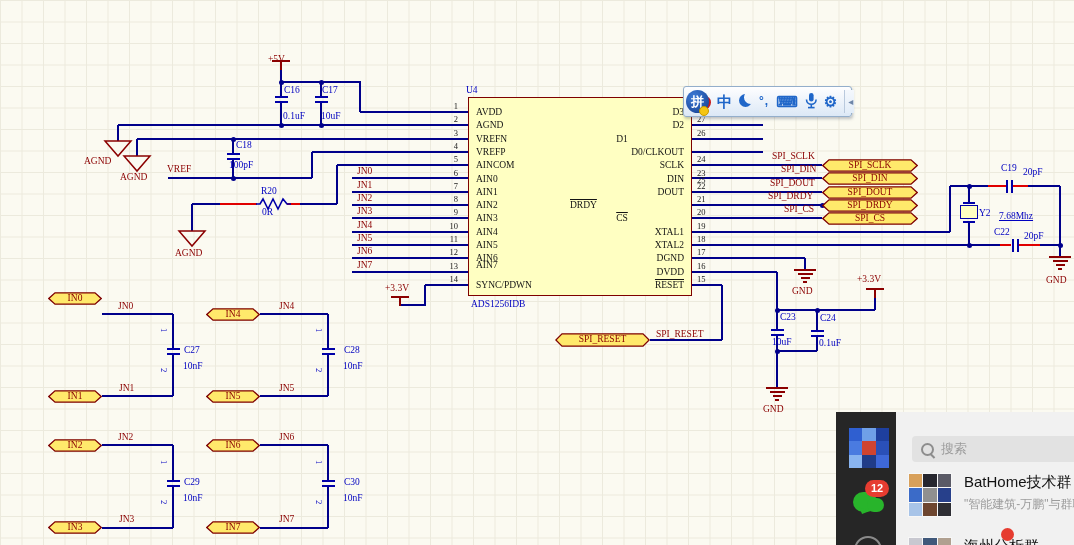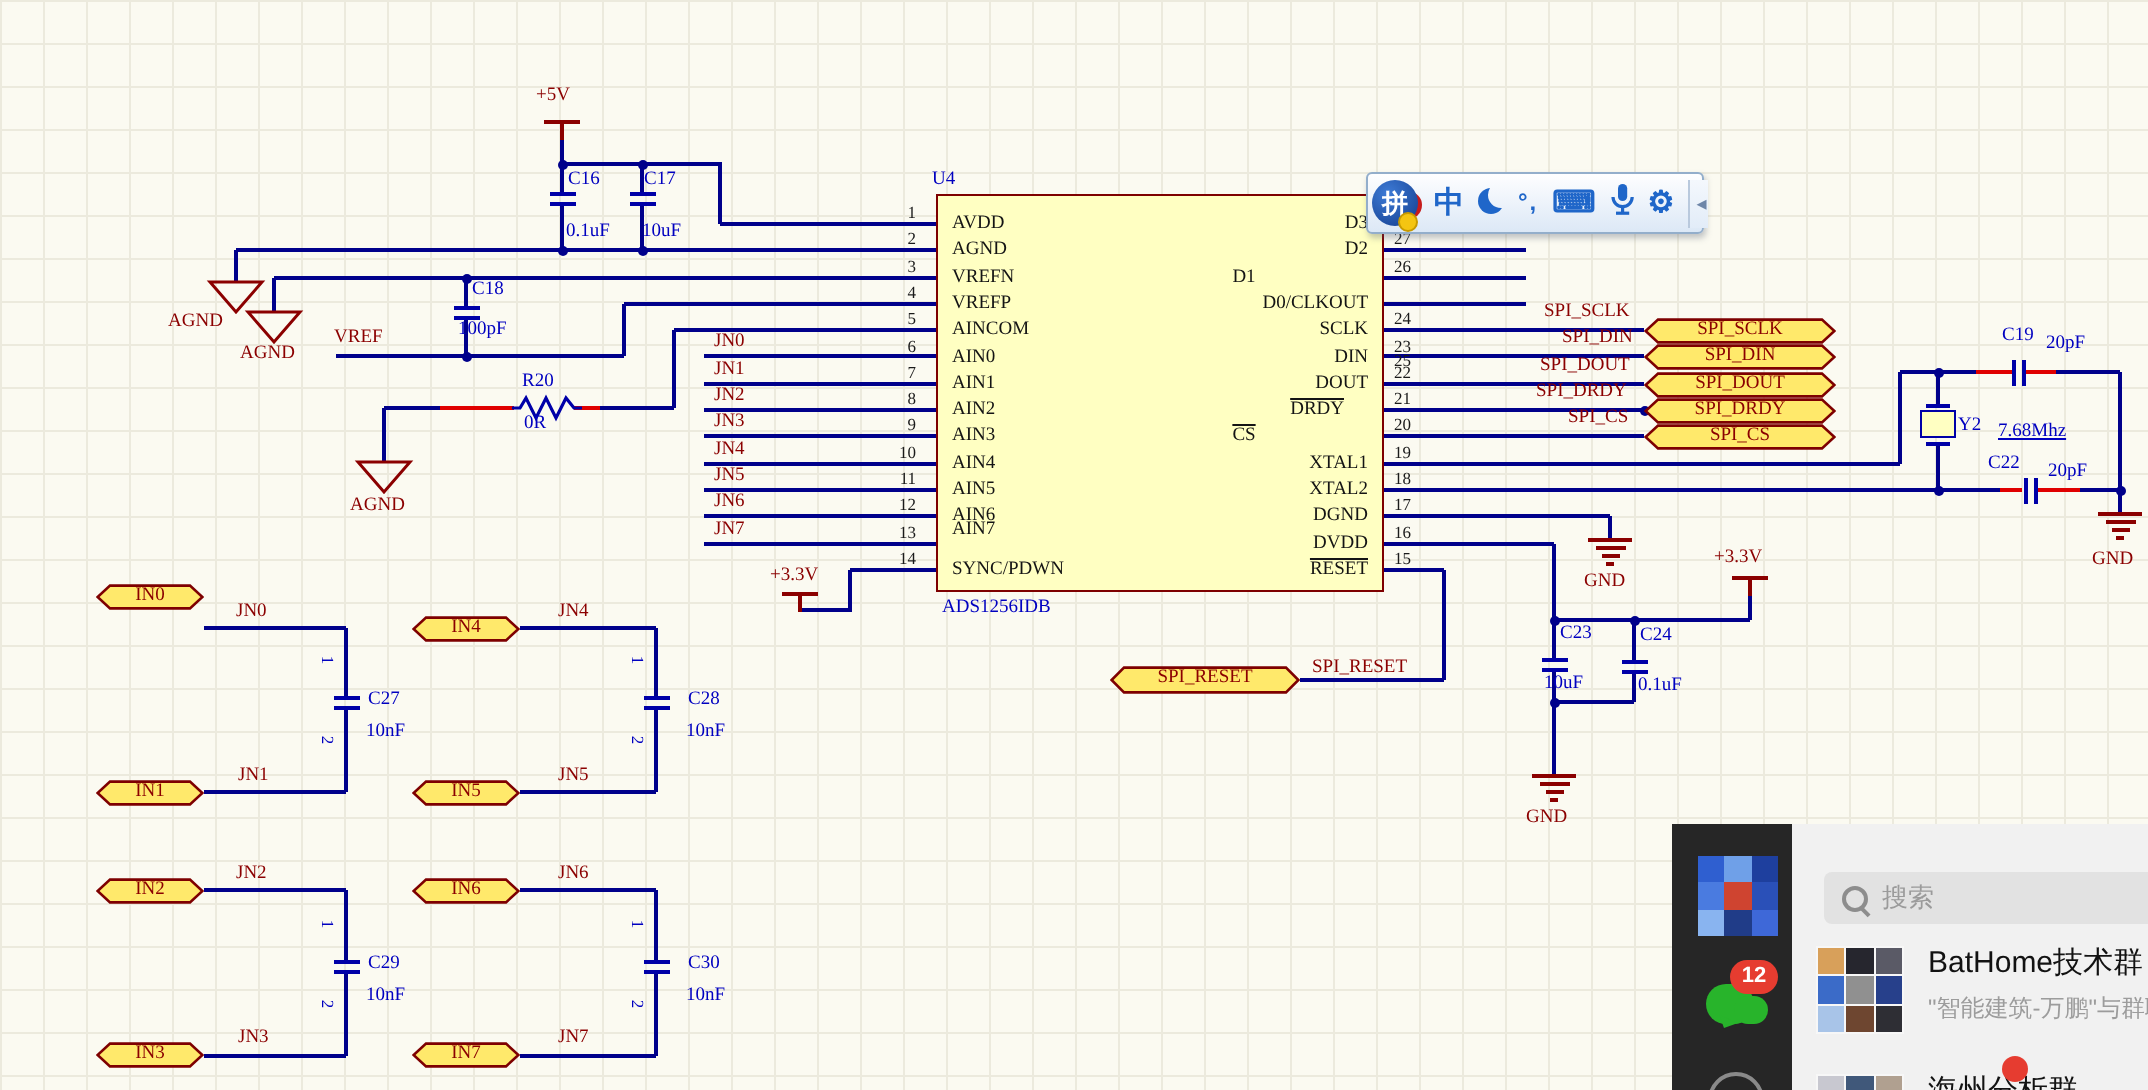--- a/index.html
+++ b/index.html
@@ -293,21 +293,21 @@
     <div class="t t-pin" style="left: 560px; top: 133.62px; width: 124px; text-align: center;">D1</div>
     <div class="t t-num" style="left: 697px; top: 140.93px; margin-top: 34px;">25</div>
     <div class="t t-pin" style="left: 560px; top: 146.93px; width: 124px; text-align: right;">D0/CLKOUT</div>
     <div class="t t-num" style="left: 697px; top: 154.24px;">24</div>
     <div class="t t-pin" style="left: 560px; top: 160.24px; width: 124px; text-align: right;">SCLK</div>
     <div class="t t-num" style="left: 697px; top: 167.55px;">23</div>
     <div class="t t-pin" style="left: 560px; top: 173.55px; width: 124px; text-align: right;">DIN</div>
     <div class="t t-num" style="left: 697px; top: 180.86px;">22</div>
     <div class="t t-pin" style="left: 560px; top: 186.86px; width: 124px; text-align: right;">DOUT</div>
     <div class="t t-num" style="left: 697px; top: 194.17px;">21</div>
-    <div class="t t-pin ovl" style="left: 548px; top: 200.17px; width: 124px; text-align: right;">DRDY</div>
+    <div class="t t-pin ovl" style="left: 570px; top: 200.17px; width: 124px; text-align: left;">DRDY</div>
     <div class="t t-num" style="left: 697px; top: 207.48px;">20</div>
     <div class="t t-pin ovl" style="left: 560px; top: 213.48px; width: 124px; text-align: center;">CS</div>
     <div class="t t-num" style="left: 697px; top: 220.79px;">19</div>
     <div class="t t-pin" style="left: 560px; top: 226.79px; width: 124px; text-align: right;">XTAL1</div>
     <div class="t t-num" style="left: 697px; top: 234.1px;">18</div>
     <div class="t t-pin" style="left: 560px; top: 240.1px; width: 124px; text-align: right;">XTAL2</div>
     <div class="t t-num" style="left: 697px; top: 247.41px;">17</div>
     <div class="t t-pin" style="left: 560px; top: 253.41px; width: 124px; text-align: right;">DGND</div>
     <div class="t t-num" style="left: 697px; top: 260.72px;">16</div>
     <div class="t t-pin" style="left: 560px; top: 266.72px; width: 124px; text-align: right;">DVDD</div>
@@ -477,21 +477,21 @@
     <div class="t t-maroon" style="left: 279px; top: 514px;">JN7</div>
     <div class="t t-maroon" style="left: 772px; top: 151px;">SPI_SCLK</div>
     <div class="t t-maroon" style="left: 781px; top: 164px;">SPI_DIN</div>
     <div class="t t-maroon" style="left: 770px; top: 178px;">SPI_DOUT</div>
     <div class="t t-maroon" style="left: 768px; top: 191px;">SPI_DRDY</div>
     <div class="t t-maroon" style="left: 784px; top: 204px;">SPI_CS</div>
     <div class="t t-maroon" style="left: 656px; top: 329px;">SPI_RESET</div>
     <div class="t t-maroon" style="left: 167px; top: 164px;">VREF</div>
     <div class="pwr-bar" style="left: 272px; top: 60px; width: 18px; height: 2px;"></div>
     <div class="pwr-stem" style="left: 280.2px; top: 62px; height: 8px;"></div>
-    <div class="t t-maroon" style="left: 268px; top: 43px;">+5V</div>
+    <div class="t t-maroon" style="left: 268px; top: 54px;">+5V</div>
     <div class="pwr-bar" style="left: 391px; top: 296px; width: 18px; height: 2px;"></div>
     <div class="pwr-stem" style="left: 399.2px; top: 298px; height: 8px;"></div>
     <div class="t t-maroon" style="left: 385px; top: 283px;">+3.3V</div>
     <div class="pwr-bar" style="left: 866px; top: 288px; width: 18px; height: 2px;"></div>
     <div class="pwr-stem" style="left: 874.2px; top: 290px; height: 8px;"></div>
     <div class="t t-maroon" style="left: 857px; top: 274px;">+3.3V</div>
     <svg width="30" height="18" style="position: absolute; left: 103px; top: 140px;">
       <polygon points="2,1 28,1 15,16" fill="none" stroke="#8B0000" stroke-width="1.5"></polygon>
     </svg>
     <div class="t t-maroon" style="left: 84px; top: 156px;">AGND</div>

